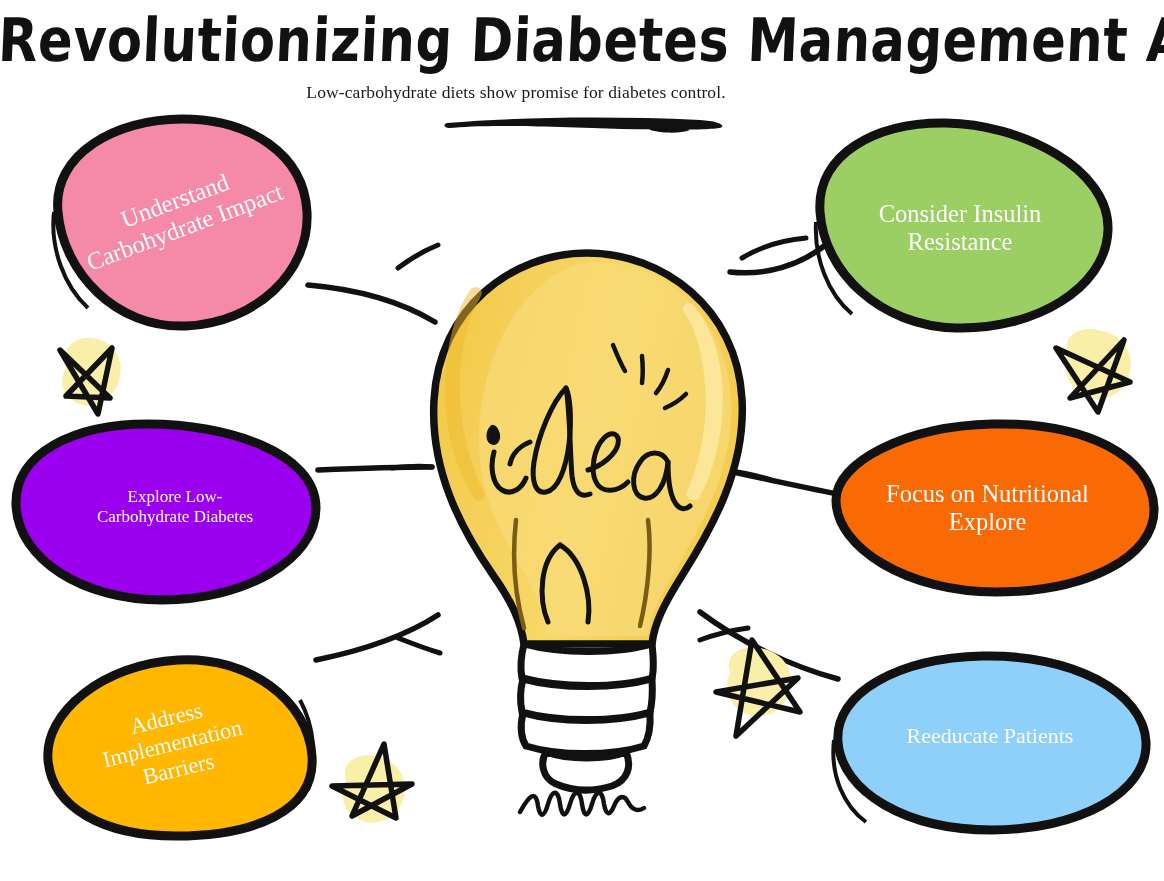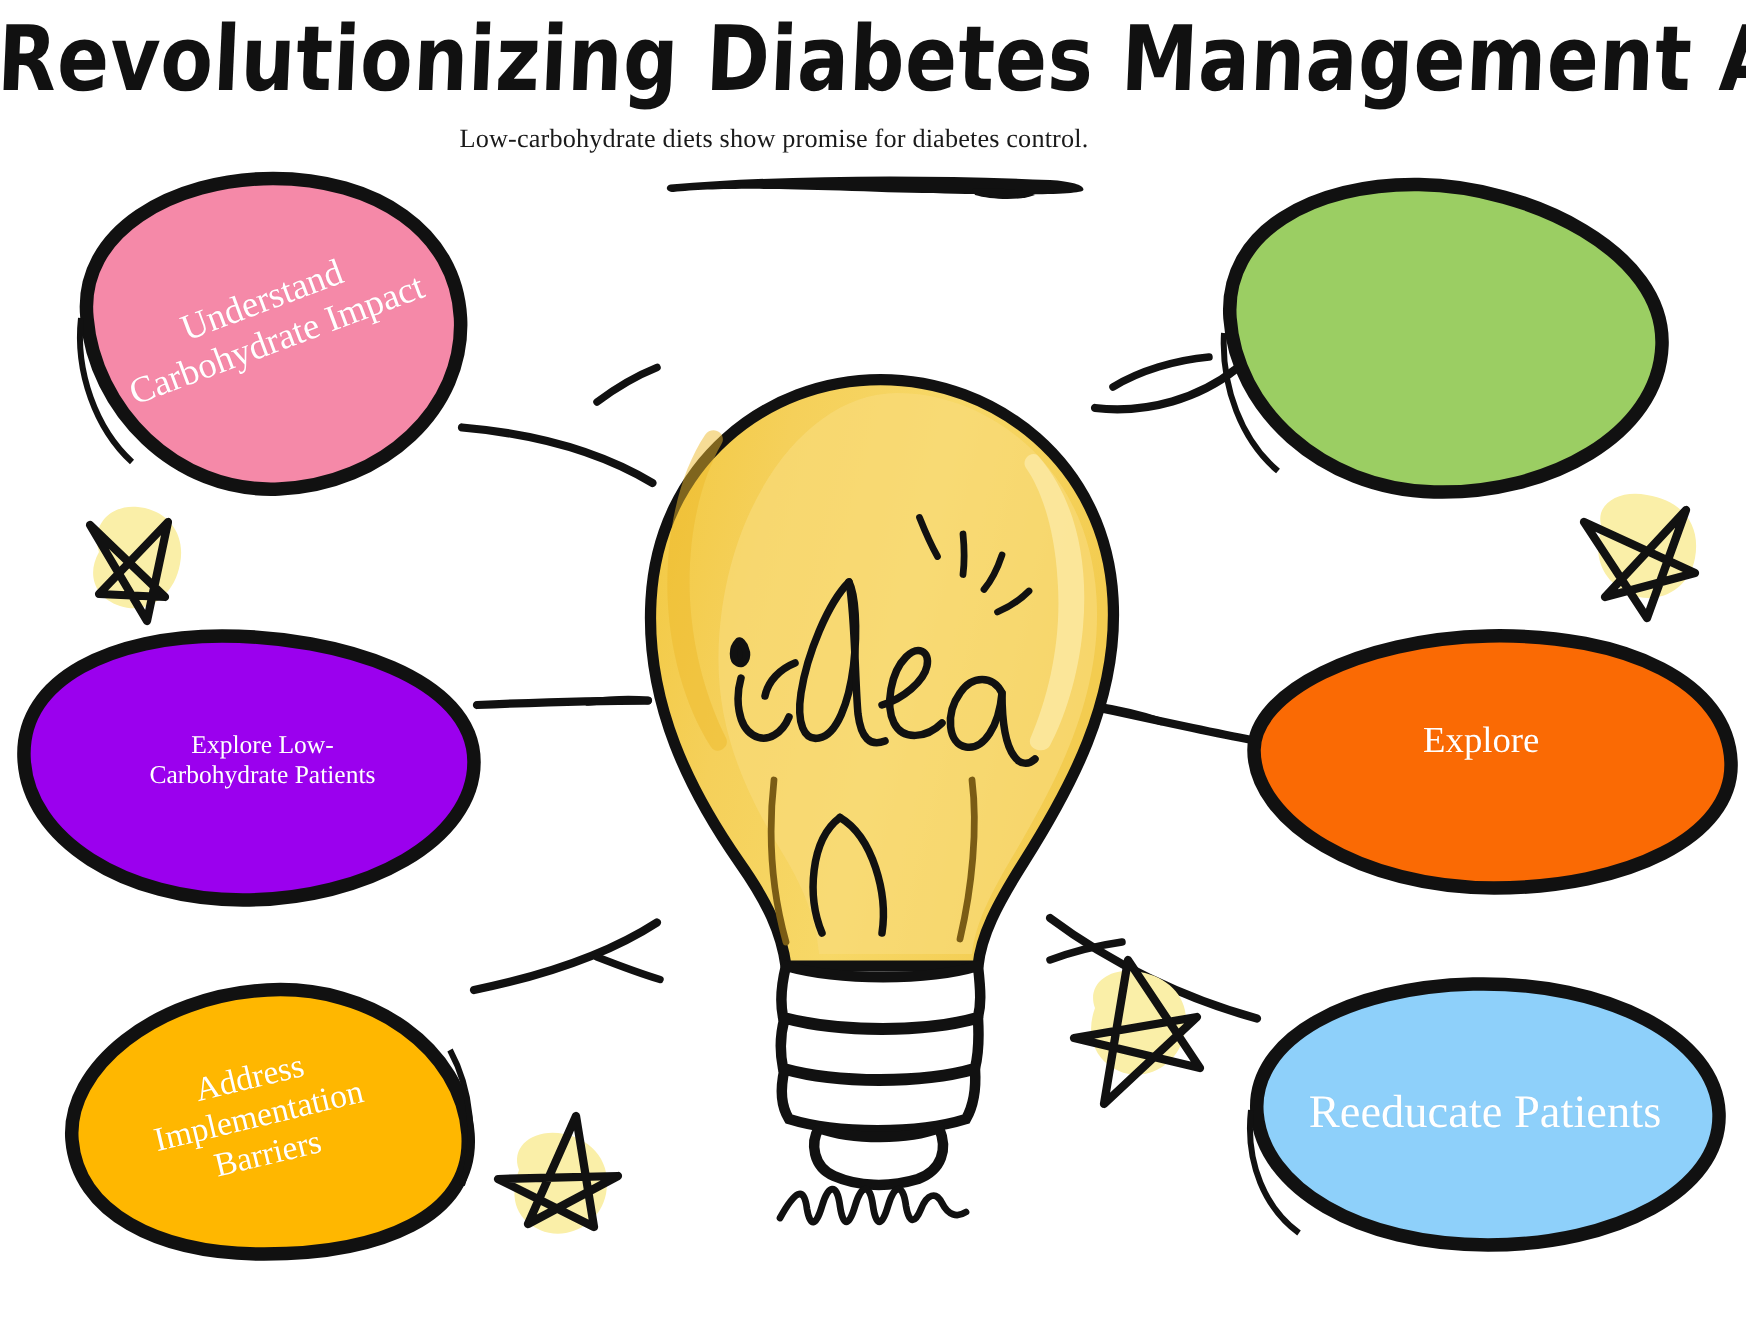--- a/index.html
+++ b/index.html
@@ -44,21 +44,21 @@
     text-shadow:0 0 1px rgba(0,0,0,0.06);
   }
 
   #lbl-pink{ left:40px;  top:186px; width:280px; font-size:24.5px;
              transform:rotate(-20.5deg); transform-origin:50% 50%;}
   #lbl-green{left:835px; top:200px; width:250px; font-size:24.5px;}
   #lbl-purple{left:30px; top:487px; width:290px; font-size:17px;}
   #lbl-orange{left:850px;top:480px; width:275px; font-size:24.5px;}
   #lbl-amber{ left:55px; top:705px; width:235px; font-size:22.5px;
              transform:rotate(-13.5deg); transform-origin:50% 50%;}
-  #lbl-blue{  left:855px;top:723px; width:270px; font-size:31px;}
+  #lbl-blue{  left:855px;top:723px; width:270px; font-size:22px;}
 
   
   #idea-word{
     position:absolute;left:470px;top:350px;width:240px;height:180px;
     pointer-events:none;
   }
 </style>
 </head>
 <body>
 
@@ -214,27 +214,32 @@
                C1148 794, 1076 830, 992 830 C906 830, 842 792, 838 742 Z" fill="#8ED0FA" stroke="#111111" stroke-width="9" stroke-linejoin="round"></path>
       <path d="M834 740 C830 776, 844 806, 866 822" fill="none" stroke="#111111" stroke-width="4"></path>
     </g>
   </svg>
 
   <div class="bubble-label" id="lbl-pink">
     <div>Understand</div>
     <div>Carbohydrate Impact</div>
   </div>
 
+  <div class="bubble-label" id="lbl-green">
+    <div>Consider Insulin</div>
+    <div>Resistance</div>
+  </div>
 
   <div class="bubble-label" id="lbl-purple">
     <div>Explore Low-</div>
-    <div>Carbohydrate Patients</div>
+    <div>Carbohydrate Diabetes</div>
   </div>
 
   <div class="bubble-label" id="lbl-orange">
+    <div>Focus on Nutritional</div>
     <div>Explore</div>
   </div>
 
   <div class="bubble-label" id="lbl-amber">
     <div>Address</div>
     <div>Implementation</div>
     <div>Barriers</div>
   </div>
 
   <div class="bubble-label" id="lbl-blue">

